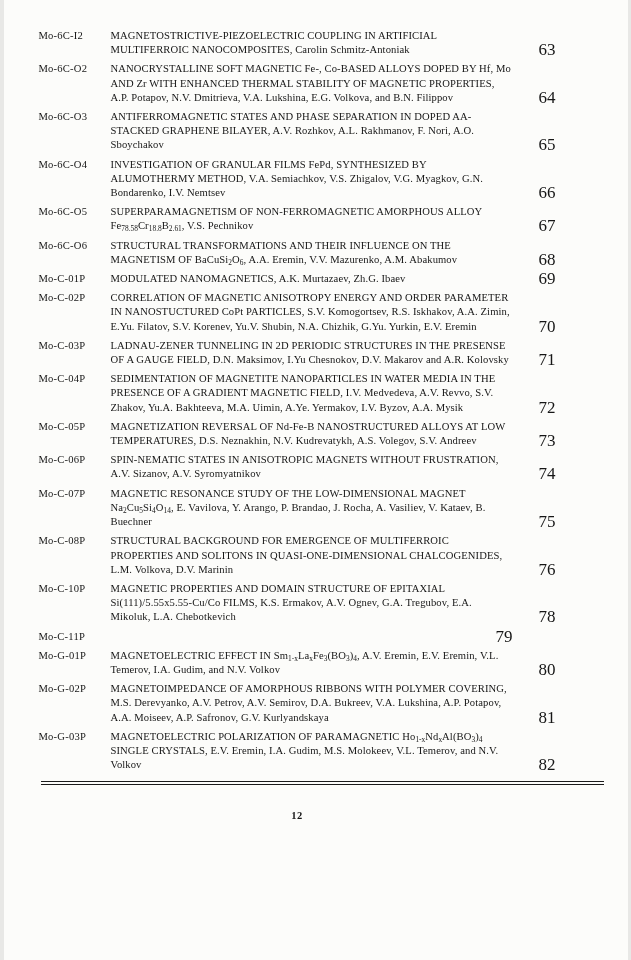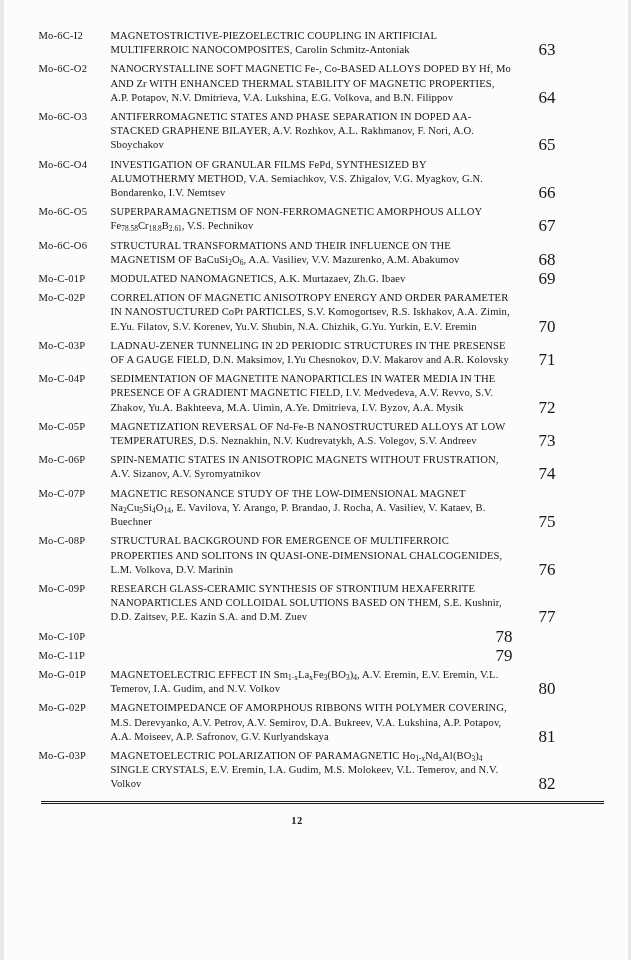--- a/index.html
+++ b/index.html
@@ -45,21 +45,21 @@
     letter-spacing:0;
   }
   .rule{
     margin:9px 0 0 2px;
     width:563px;
     height:1.6px;
     border-top:1.8px solid #1b1b1b;
     border-bottom:1.8px solid #1b1b1b;
   }
   .folio{
-    margin-top:11px;
+    margin-top:25px;
     width:517px;
     text-align:center;
     font-size:10.5px;
     font-weight:700;
     letter-spacing:.5px;
   }
 </style>
 </head>
 <body>
 
@@ -85,41 +85,41 @@
         <div class="title"><span>INVESTIGATION OF GRANULAR FILMS FePd, SYNTHESIZED BY ALUMOTHERMY METHOD, V.A. Semiachkov, </span><span class="u">V.S. Zhigalov</span><span>, V.G. Myagkov, G.N. Bondarenko, I.V. Nemtsev</span></div>
         <div class="pg">66</div>
       </div>
       <div class="row">
         <div class="code">Mo-6C-O5</div>
         <div class="title"><span>SUPERPARAMAGNETISM OF NON-FERROMAGNETIC AMORPHOUS ALLOY Fe</span><sub>78.58</sub><span>Cr</span><sub>18.8</sub><span>B</span><sub>2.61</sub><span>, </span><span class="u">V.S. Pechnikov</span></div>
         <div class="pg">67</div>
       </div>
       <div class="row">
         <div class="code">Mo-6C-O6</div>
-        <div class="title"><span>STRUCTURAL TRANSFORMATIONS AND THEIR INFLUENCE ON THE MAGNETISM OF BaCuSi</span><sub>2</sub><span>O</span><sub>6</sub><span>, </span><span class="u">A.A. Vasiliev</span><span>, V.V. Mazurenko, A.M. Abakumov</span></div>
+        <div class="title"><span>STRUCTURAL TRANSFORMATIONS AND THEIR INFLUENCE ON THE MAGNETISM OF BaCuSi</span><sub>2</sub><span>O</span><sub>6</sub><span>, </span><span class="u">A.A. Eremin</span><span>, V.V. Mazurenko, A.M. Abakumov</span></div>
         <div class="pg">68</div>
       </div>
       <div class="row">
         <div class="code">Mo-C-01P</div>
         <div class="title"><span>MODULATED NANOMAGNETICS, A.K. Murtazaev, </span><span class="u">Zh.G. Ibaev</span></div>
         <div class="pg">69</div>
       </div>
       <div class="row">
         <div class="code">Mo-C-02P</div>
         <div class="title"><span>CORRELATION OF MAGNETIC ANISOTROPY ENERGY AND ORDER PARAMETER IN NANOSTUCTURED CoPt PARTICLES, </span><span class="u">S.V. Komogortsev</span><span>, R.S. Iskhakov, A.A. Zimin, E.Yu. Filatov, S.V. Korenev, Yu.V. Shubin, N.A. Chizhik, G.Yu. Yurkin, E.V. Eremin</span></div>
         <div class="pg">70</div>
       </div>
       <div class="row">
         <div class="code">Mo-C-03P</div>
         <div class="title"><span>LADNAU-ZENER TUNNELING IN 2D PERIODIC STRUCTURES IN THE PRESENSE OF A GAUGE FIELD, </span><span class="u">D.N. Maksimov</span><span>, I.Yu Chesnokov, D.V. Makarov and A.R. Kolovsky</span></div>
         <div class="pg">71</div>
       </div>
       <div class="row">
         <div class="code">Mo-C-04P</div>
-        <div class="title"><span>SEDIMENTATION OF MAGNETITE NANOPARTICLES IN WATER MEDIA IN THE PRESENCE OF A GRADIENT MAGNETIC FIELD, </span><span class="u">I.V. Medvedeva</span><span>, A.V. Revvo, S.V. Zhakov, Yu.A. Bakhteeva, M.A. Uimin, A.Ye. Dmitrieva, I.V. Byzov, A.A. Mysik</span></div>
+        <div class="title"><span>SEDIMENTATION OF MAGNETITE NANOPARTICLES IN WATER MEDIA IN THE PRESENCE OF A GRADIENT MAGNETIC FIELD, </span><span class="u">I.V. Medvedeva</span><span>, A.V. Revvo, S.V. Zhakov, Yu.A. Bakhteeva, M.A. Uimin, A.Ye. Yermakov, I.V. Byzov, A.A. Mysik</span></div>
         <div class="pg">72</div>
       </div>
       <div class="row">
         <div class="code">Mo-C-05P</div>
         <div class="title"><span>MAGNETIZATION REVERSAL OF Nd-Fe-B NANOSTRUCTURED ALLOYS AT LOW TEMPERATURES, </span><span class="u">D.S. Neznakhin</span><span>, N.V. Kudrevatykh, A.S. Volegov, S.V. Andreev</span></div>
         <div class="pg">73</div>
       </div>
       <div class="row">
         <div class="code">Mo-C-06P</div>
         <div class="title"><span>SPIN-NEMATIC STATES IN ANISOTROPIC MAGNETS WITHOUT FRUSTRATION, </span><span class="u">A.V. Sizanov</span><span>, A.V. Syromyatnikov</span></div>
@@ -129,26 +129,22 @@
         <div class="code">Mo-C-07P</div>
         <div class="title"><span>MAGNETIC RESONANCE STUDY OF THE LOW-DIMENSIONAL MAGNET Na</span><sub>2</sub><span>Cu</span><sub>5</sub><span>Si</span><sub>4</sub><span>O</span><sub>14</sub><span>, </span><span class="u">E. Vavilova</span><span>, Y. Arango, P. Brandao, J. Rocha, A. Vasiliev, V. Kataev, B. Buechner</span></div>
         <div class="pg">75</div>
       </div>
       <div class="row">
         <div class="code">Mo-C-08P</div>
         <div class="title"><span>STRUCTURAL BACKGROUND FOR EMERGENCE OF MULTIFERROIC PROPERTIES AND SOLITONS IN QUASI-ONE-DIMENSIONAL CHALCOGENIDES, </span><span class="u">L.M. Volkova</span><span>, D.V. Marinin</span></div>
         <div class="pg">76</div>
       </div>
       <div class="row">
-        <div class="code">Mo-C-09P</div>
-        <div class="title"><span>RESEARCH GLASS-CERAMIC SYNTHESIS OF STRONTIUM HEXAFERRITE NANOPARTICLES AND COLLOIDAL SOLUTIONS BASED ON THEM, S.E. Kushnir, D.D. Zaitsev, P.E. Kazin S.A. and </span><span class="u">D.M. Zuev</span></div>
-        <div class="pg">77</div>
-      </div>
-      <div class="row">
         <div class="code">Mo-C-10P</div>
+        <div class="title"><span>MAGNETIC PROPERTIES AND DOMAIN STRUCTURE OF EPITAXIAL Si(111)/5.55x5.55-Cu/Co FILMS, </span><span class="u">K.S. Ermakov</span><span>, A.V. Ognev, G.A. Tregubov, E.A. Mikoluk, L.A. Chebotkevich</span></div>
         <div class="pg">78</div>
       </div>
       <div class="row">
         <div class="code">Mo-C-11P</div>
         <div class="pg">79</div>
       </div>
       <div class="row">
         <div class="code">Mo-G-01P</div>
         <div class="title"><span>MAGNETOELECTRIC EFFECT IN Sm</span><sub>1-x</sub><span>La</span><sub>x</sub><span>Fe</span><sub>3</sub><span>(BO</span><sub>3</sub><span>)</span><sub>4</sub><span>, </span><span class="u">A.V. Eremin</span><span>, E.V. Eremin, V.L. Temerov, I.A. Gudim, and N.V. Volkov</span></div>
         <div class="pg">80</div>

